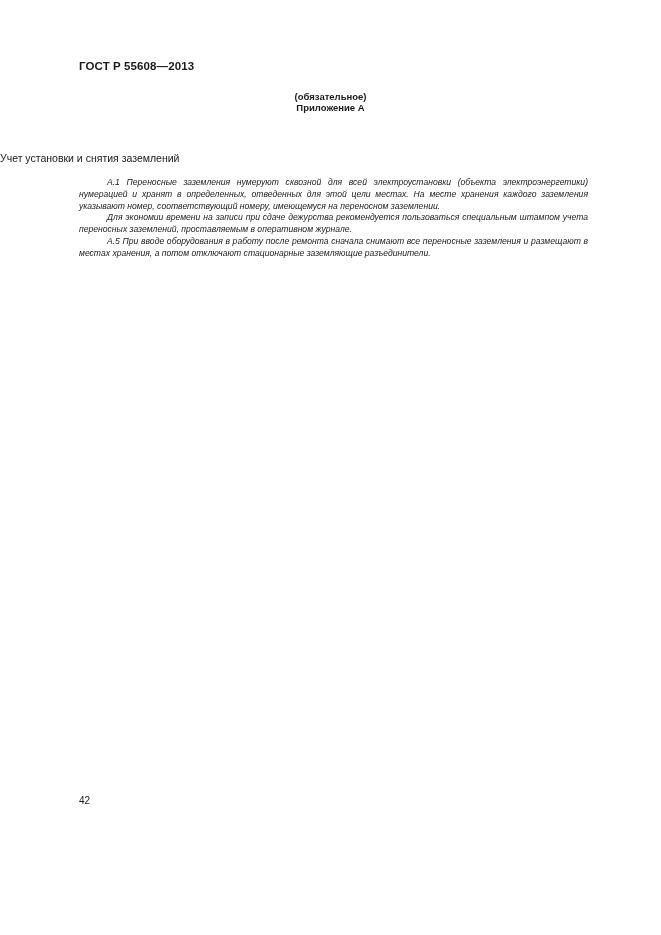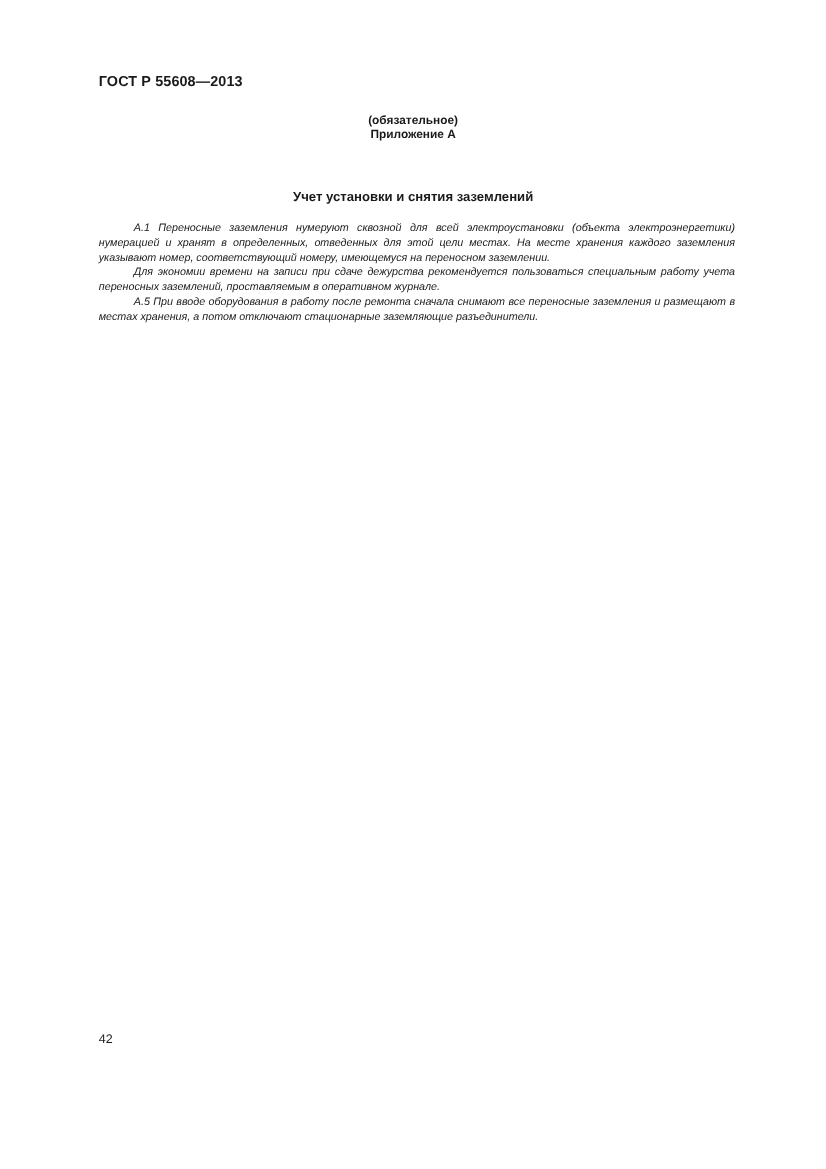--- a/index.html
+++ b/index.html
@@ -1,35 +1,35 @@
 <!DOCTYPE html>
 <html><head>
 <meta charset="utf-8">
 <style>
   html, body { margin: 0; padding: 0; background: #ffffff; }
   body { width: 661px; height: 935px; position: relative; overflow: hidden;
          font-family: "Liberation Sans", sans-serif; color: #1a1a1a; }
   .header { position: absolute; left: 79px; top: 60px; font-size: 11.5px; font-weight: bold; letter-spacing: 0.1px; }
   .annex { position: absolute; left: 0; width: 661px; top: 91px; text-align: center; font-size: 9.5px; font-weight: bold; line-height: 11px; }
-  .title { position: absolute; left: 0; width: 661px; top: 152px; text-align: center; font-size: 10.5px; font-weight: bold; }
+  .title { position: absolute; left: 0; width: 661px; top: 152px; font-size: 10.5px; font-weight: normal; }
   .body { position: absolute; left: 79px; width: 509px; top: 177px; font-size: 8.6px; line-height: 11.8px; }
   .body p { margin: 0; text-align: justify; text-indent: 28px; font-style: italic; }
-  .page-num { position: absolute; left: 79px; top: 826px; font-size: 10px; }
+  .page-num { position: absolute; left: 79px; top: 795px; font-size: 10px; }
 </style>
 </head>
 <body>
 
 <div class="header">ГОСТ Р 55608—2013</div>
 
 <div class="annex">
   <div>(обязательное)</div>
   <div>Приложение А</div>
 </div>
 
 <div class="title">Учет установки и снятия заземлений</div>
 
 <div class="body">
   <p>А.1 Переносные заземления нумеруют сквозной для всей электроустановки (объекта электроэнергетики) нумерацией и хранят в определенных, отведенных для этой цели местах. На месте хранения каждого заземления указывают номер, соответствующий номеру, имеющемуся на переносном заземлении.</p>
-  <p>Для экономии времени на записи при сдаче дежурства рекомендуется пользоваться специальным работу учета переносных заземлений, проставляемым в оперативном журнале.</p>
+  <p>Для экономии времени на записи при сдаче дежурства рекомендуется пользоваться специальным штампом учета переносных заземлений, проставляемым в оперативном журнале.</p>
   <p>А.5 При вводе оборудования в работу после ремонта сначала снимают все переносные заземления и размещают в местах хранения, а потом отключают стационарные заземляющие разъединители.</p>
 </div>
 
 <div class="page-num">42</div>
 
 </body></html>

